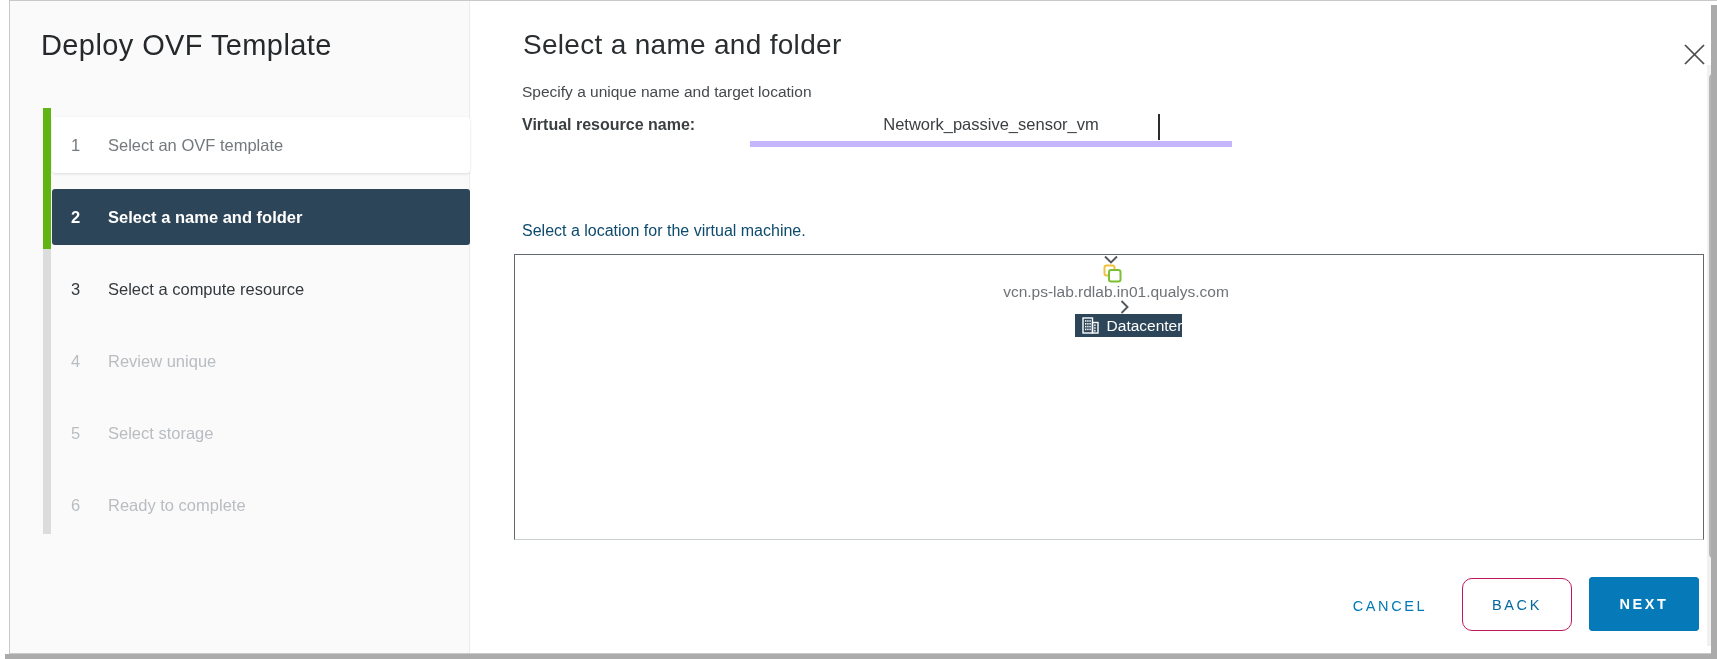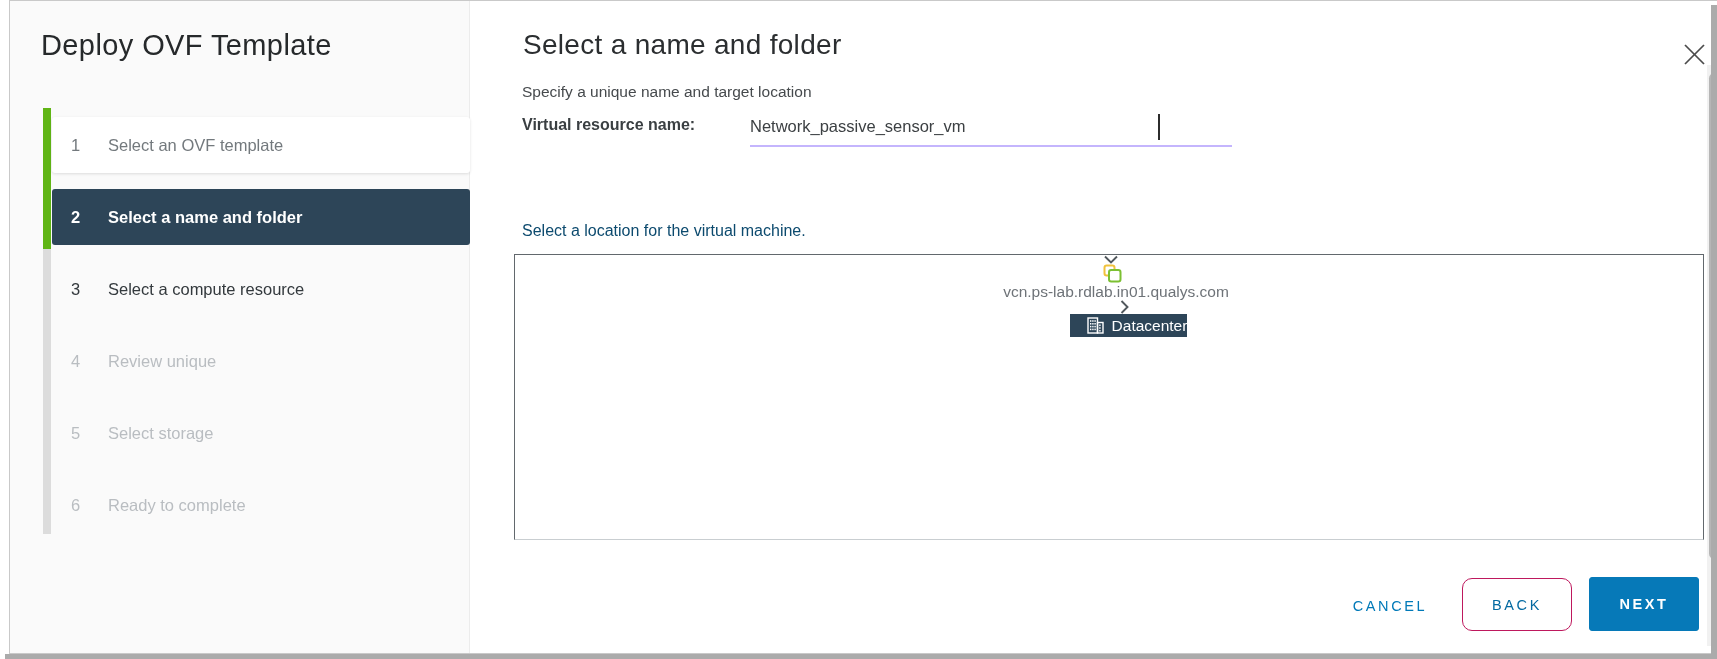--- a/index.html
+++ b/index.html
@@ -19,33 +19,33 @@
   .step-current{top:188px;background:#2d4558;color:#ffffff;font-weight:700;}
   .step-active{top:260px;color:#33393d;}
   .step-disabled{color:#b9bdc1;}
   .step-d4{top:332px;} .step-d5{top:404px;} .step-d6{top:476px;}
 
   
   .main-title{position:absolute;left:513px;top:28px;font-size:28px;font-weight:300;color:#2b2e30;letter-spacing:.3px;white-space:nowrap;}
   .close-btn{position:absolute;left:1668px;top:38px;width:32px;height:32px;background:none;border:none;padding:3px;cursor:pointer;}
   .subtitle{position:absolute;left:512px;top:82px;font-size:15.5px;color:#464a4d;white-space:nowrap;}
   .vm-label{position:absolute;left:512px;top:115px;font-size:16px;font-weight:700;color:#3a3f42;white-space:nowrap;}
-  .vm-input{position:absolute;left:740px;top:106px;width:482px;height:40px;border:none;border-bottom:2px solid #c4b5fd;background:transparent;font-family:"Liberation Sans","DejaVu Sans",sans-serif;font-size:16.5px;color:#3c4043;outline:none;box-sizing:border-box;padding:0;}
+  .vm-input{position:absolute;left:740px;top:106px;width:482px;height:40px;border:none;border-bottom:6px solid #c4b5fd;background:transparent;text-align:center;font-family:"Liberation Sans","DejaVu Sans",sans-serif;font-size:16.5px;color:#3c4043;outline:none;box-sizing:border-box;padding:0;}
   .caret{position:absolute;left:1148px;top:113px;width:2px;height:26px;background:#2c2c2c;pointer-events:none;}
 
   
   .loc-label{position:absolute;left:512px;top:221px;font-size:16px;color:#0c4a6e;white-space:nowrap;}
   .treebox{position:absolute;left:504px;top:253px;width:1190px;height:286px;background:#ffffff;border:1px solid #62686d;border-bottom-color:#c9ced1;box-sizing:border-box;}
   .trow{display:flex;align-items:center;flex-direction:column;}
   .trow1{height:45px;padding-left:14px;color:#6e7378;font-size:15.5px;cursor:default;}
   .trow1 .tw{width:14px;flex:none;display:flex;align-items:center;margin-right:11px;cursor:pointer;}
   .trow1 .ticon{flex:none;margin-right:8px;display:flex;}
   .trow2{height:37px;padding-left:39px;}
   .trow2 .tw{width:11px;flex:none;display:flex;align-items:center;margin-right:6px;cursor:pointer;}
-  .sel-row{flex:1;height:37px;background:#2d4558;display:flex;align-items:center;color:#ffffff;font-size:15.5px;font-weight:400;padding-left:17px;cursor:default;}
+  .sel-row{flex:1;height:37px;background:#2d4558;display:flex;align-items:center;color:#ffffff;font-size:15.5px;font-weight:400;padding-left:7px;cursor:default;}
   .sel-row .ticon{flex:none;margin-right:7px;display:flex;}
 
   
   .sb-track{position:absolute;left:1697px;top:64px;width:14px;height:581px;background:#f1f1f1;}
   .sb-thumb{position:absolute;left:2px;top:8px;width:11px;height:486px;background:#b6b6b6;border-radius:6px;}
 
   
   .btn{position:absolute;font-family:"Liberation Sans","DejaVu Sans",sans-serif;font-size:14.5px;letter-spacing:2.6px;cursor:pointer;box-sizing:border-box;}
   .btn-cancel{left:1330px;top:592px;width:100px;height:26px;background:none;border:none;color:#0079b8;text-align:center;padding:0;}
   .btn-back{left:1452px;top:577px;width:110px;height:53px;background:#ffffff;border:1px solid #be185d;border-radius:10px;color:#0369a1;}

